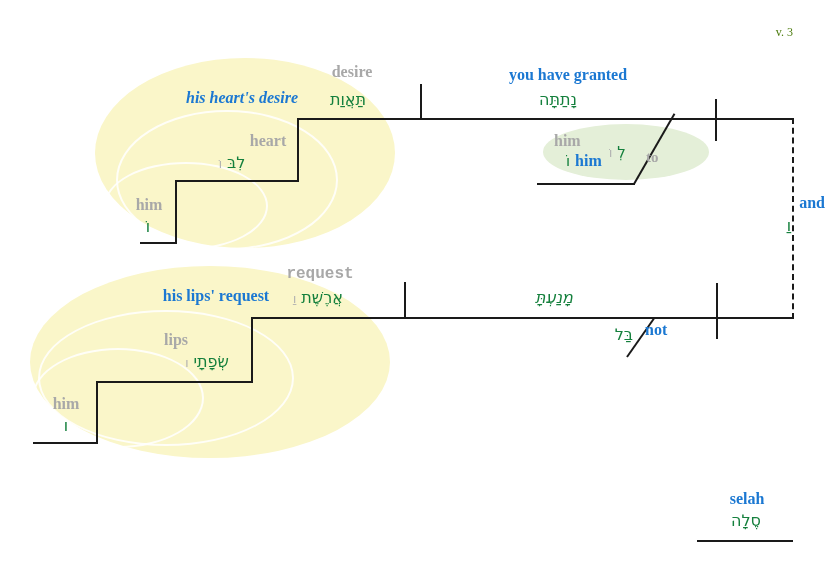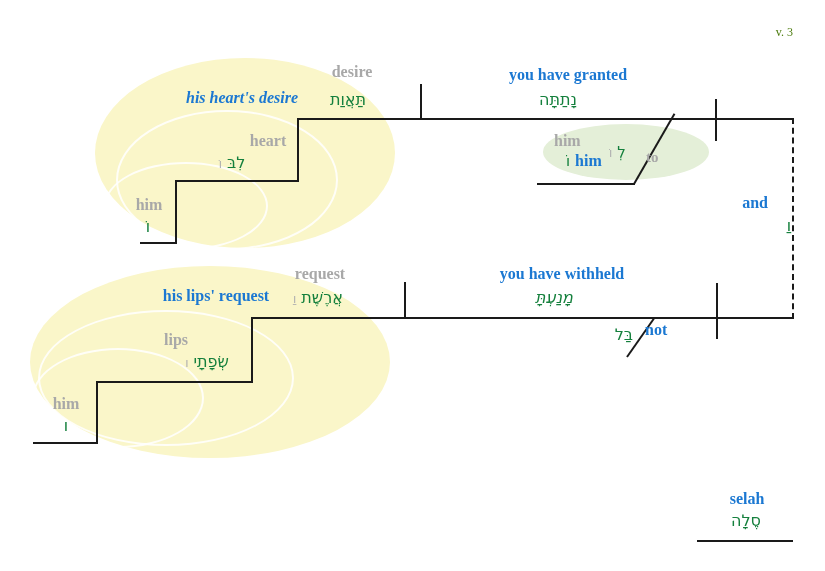--- a/index.html
+++ b/index.html
@@ -85,38 +85,37 @@
   <span class="cluster" style="left:566px;top:153px;">
     <span class="heb" style="font-size:15px;">וֹ</span>
     <span class="trans">him</span>
   </span>
   <span class="cluster" style="left:609px;top:145px;">
     <span class="heb-shadow">וֹ</span>
     <span class="heb" style="font-size:15px;">לְ</span>
   </span>
   <span class="txt gloss" style="left:646px;top:150px;font-size:15px;">to</span>
 
-  <span class="txt trans" style="left:768px;top:195px;transform:translateX(-100%);">and</span>
+  <span class="txt trans" style="left:825px;top:195px;transform:translateX(-100%);">and</span>
   <span class="txt heb" style="left:791px;top:218px;transform:translateX(-100%);">וַ</span>
 
-  <span class="txt gloss center" style="left:320px;top:266px;">request</span>
+  <span class="txt gloss center" style="left:320px;top:266px;font-family:Liberation Mono, monospace;">request</span>
   <span class="cluster" style="left:318px;top:290px;transform:translateX(-50%);">
     <span class="heb-shadow">וַ</span>
     <span class="heb">אֲרֶשֶׁת</span>
   </span>
   <span class="txt trans center" style="left:216px;top:288px;">his lips' request</span>
   <span class="txt gloss center" style="left:176px;top:332px;">lips</span>
   <span class="cluster" style="left:207px;top:354px;transform:translateX(-50%);">
     <span class="heb-shadow">ו</span>
     <span class="heb">שְׂפָתָי</span>
   </span>
   <span class="txt gloss center" style="left:66px;top:396px;">him</span>
   <span class="txt heb center" style="left:66px;top:418px;">ו</span>
 
-  <span class="txt trans center" style="left:562px;top:266px;">you have withheld</span>
   <span class="txt heb center" style="left:554px;top:290px;font-style:italic;">מָנַעְתָּ</span>
   <span class="txt heb" style="left:633px;top:327px;transform:translateX(-100%);">בַּל</span>
   <span class="txt trans" style="left:645px;top:322px;">not</span>
 
   <span class="txt trans center" style="left:747px;top:491px;">selah</span>
   <span class="txt heb center" style="left:746px;top:513px;">סֶלָה</span>
 
 </div>
 
 </body></html>

